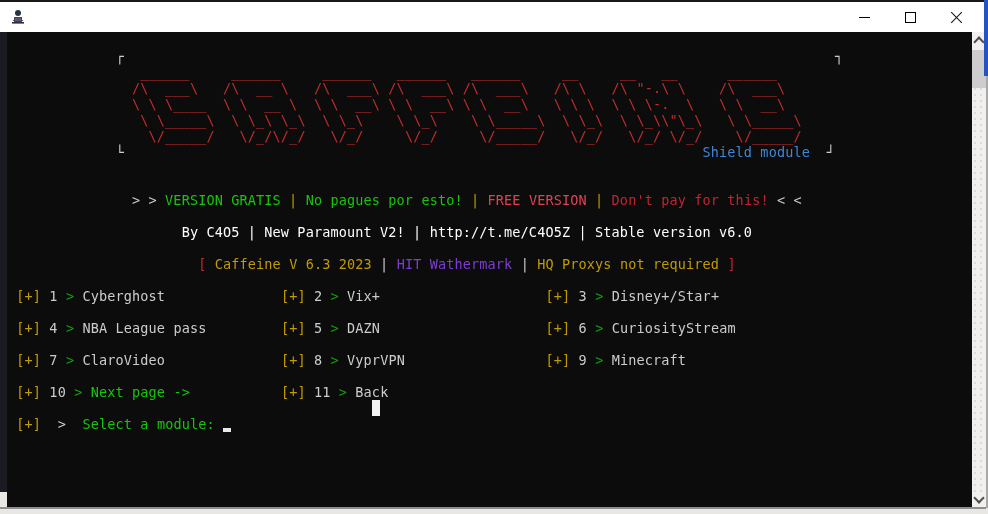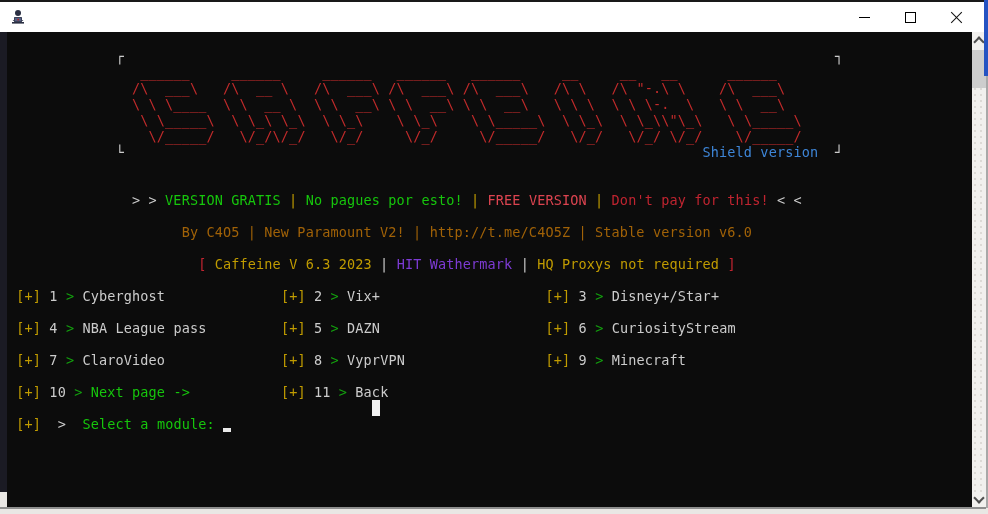--- a/index.html
+++ b/index.html
@@ -71,23 +71,23 @@
 <div id="left-sliver"></div>
 
 <div id="console">
   <div id="terminal">
       <div class="tl" style="top: 16px;"><span style="color: rgb(204, 204, 204);">             ┌</span><span style="color: rgb(204, 204, 204);">                                                                                      </span><span style="color: rgb(204, 204, 204);">┐</span></div>
       <div class="tl" style="top: 32px;"><span style="color: rgb(204, 204, 204);">               </span><span style="color: rgb(194, 43, 43);"> ______    </span><span style="color: rgb(194, 43, 43);"> ______    </span><span style="color: rgb(194, 43, 43);"> ______  </span><span style="color: rgb(194, 43, 43);"> ______  </span><span style="color: rgb(194, 43, 43);"> ______    </span><span style="color: rgb(194, 43, 43);"> __    </span><span style="color: rgb(194, 43, 43);"> __   __     </span><span style="color: rgb(194, 43, 43);"> ______    </span></div>
       <div class="tl" style="top: 48px;"><span style="color: rgb(204, 204, 204);">               </span><span style="color: rgb(194, 43, 43);">/\  ___\   </span><span style="color: rgb(194, 43, 43);">/\  __ \   </span><span style="color: rgb(194, 43, 43);">/\  ___\ </span><span style="color: rgb(194, 43, 43);">/\  ___\ </span><span style="color: rgb(194, 43, 43);">/\  ___\   </span><span style="color: rgb(194, 43, 43);">/\ \   </span><span style="color: rgb(194, 43, 43);">/\ "-.\ \    </span><span style="color: rgb(194, 43, 43);">/\  ___\   </span></div>
       <div class="tl" style="top: 64px;"><span style="color: rgb(204, 204, 204);">               </span><span style="color: rgb(194, 43, 43);">\ \ \____  </span><span style="color: rgb(194, 43, 43);">\ \  __ \  </span><span style="color: rgb(194, 43, 43);">\ \  __\ </span><span style="color: rgb(194, 43, 43);">\ \  __\ </span><span style="color: rgb(194, 43, 43);">\ \  __\   </span><span style="color: rgb(194, 43, 43);">\ \ \  </span><span style="color: rgb(194, 43, 43);">\ \ \-.  \   </span><span style="color: rgb(194, 43, 43);">\ \  __\   </span></div>
       <div class="tl" style="top: 80px;"><span style="color: rgb(204, 204, 204);">               </span><span style="color: rgb(194, 43, 43);"> \ \_____\ </span><span style="color: rgb(194, 43, 43);"> \ \_\ \_\ </span><span style="color: rgb(194, 43, 43);"> \ \_\   </span><span style="color: rgb(194, 43, 43);"> \ \_\   </span><span style="color: rgb(194, 43, 43);"> \ \_____\ </span><span style="color: rgb(194, 43, 43);"> \ \_\ </span><span style="color: rgb(194, 43, 43);"> \ \_\\"\_\  </span><span style="color: rgb(194, 43, 43);"> \ \_____\ </span></div>
       <div class="tl" style="top: 96px;"><span style="color: rgb(204, 204, 204);">               </span><span style="color: rgb(194, 43, 43);">  \/_____/ </span><span style="color: rgb(194, 43, 43);">  \/_/\/_/ </span><span style="color: rgb(194, 43, 43);">  \/_/   </span><span style="color: rgb(194, 43, 43);">  \/_/   </span><span style="color: rgb(194, 43, 43);">  \/_____/ </span><span style="color: rgb(194, 43, 43);">  \/_/ </span><span style="color: rgb(194, 43, 43);">  \/_/ \/_/  </span><span style="color: rgb(194, 43, 43);">  \/_____/ </span></div>
-      <div class="tl" style="top: 112px;"><span style="color: rgb(204, 204, 204);">             └</span><span style="color: rgb(204, 204, 204);">                                                                      </span><span style="color: rgb(62, 134, 216);">Shield version</span><span style="color: rgb(204, 204, 204);">  ┘</span></div>
+      <div class="tl" style="top: 112px;"><span style="color: rgb(204, 204, 204);">             └</span><span style="color: rgb(204, 204, 204);">                                                                      </span><span style="color: rgb(62, 134, 216);">Shield module</span><span style="color: rgb(204, 204, 204);">  ┘</span></div>
       <div class="tl" style="top: 160px;"><span style="color: rgb(204, 204, 204);">               &gt; &gt; </span><span style="color: rgb(22, 198, 12);">VERSION GRATIS</span><span style="color: rgb(193, 156, 0);"> | </span><span style="color: rgb(22, 198, 12);">No pagues por esto!</span><span style="color: rgb(193, 156, 0);"> | </span><span style="color: rgb(221, 68, 80);">FREE VERSION</span><span style="color: rgb(193, 156, 0);"> | </span><span style="color: rgb(192, 36, 48);">Don't pay for this!</span><span style="color: rgb(204, 204, 204);"> &lt; &lt;</span></div>
-      <div class="tl" style="top: 192px;"><span style="color: rgb(204, 204, 204);">                     </span><span style="color: #a16207;">By C4O5 | New Paramount V2! | http://t.me/C4O5Z | Stable version v6.0</span></div>
+      <div class="tl" style="top: 192px;"><span style="color: rgb(204, 204, 204);">                     </span><span style="color: #ffffff;">By C4O5 | New Paramount V2! | http://t.me/C4O5Z | Stable version v6.0</span></div>
       <div class="tl" style="top: 224px;"><span style="color: rgb(204, 204, 204);">                       </span><span style="color: rgb(192, 36, 48);">[</span><span style="color: rgb(204, 204, 204);"> </span><span style="color: rgb(193, 156, 0);">Caffeine V 6.3 2023</span><span style="color: rgb(204, 204, 204);"> | </span><span style="color: rgb(125, 59, 212);">HIT Wathermark</span><span style="color: rgb(204, 204, 204);"> | </span><span style="color: rgb(193, 156, 0);">HQ Proxys not required</span><span style="color: rgb(204, 204, 204);"> </span><span style="color: rgb(192, 36, 48);">]</span></div>
       <div class="tl" style="top: 256px;"><span style="color: rgb(204, 204, 204);"> </span><span style="color: rgb(193, 156, 0);">[+]</span><span style="color: rgb(204, 204, 204);"> 1 </span><span style="color: rgb(19, 161, 14);">&gt; </span><span style="color: rgb(204, 204, 204);">Cyberghost</span><span style="color: rgb(204, 204, 204);">              </span><span style="color: rgb(193, 156, 0);">[+]</span><span style="color: rgb(204, 204, 204);"> 2 </span><span style="color: rgb(19, 161, 14);">&gt; </span><span style="color: rgb(204, 204, 204);">Vix+</span><span style="color: rgb(204, 204, 204);">                    </span><span style="color: rgb(193, 156, 0);">[+]</span><span style="color: rgb(204, 204, 204);"> 3 </span><span style="color: rgb(19, 161, 14);">&gt; </span><span style="color: rgb(204, 204, 204);">Disney+/Star+</span></div>
       <div class="tl" style="top: 288px;"><span style="color: rgb(204, 204, 204);"> </span><span style="color: rgb(193, 156, 0);">[+]</span><span style="color: rgb(204, 204, 204);"> 4 </span><span style="color: rgb(19, 161, 14);">&gt; </span><span style="color: rgb(204, 204, 204);">NBA League pass</span><span style="color: rgb(204, 204, 204);">         </span><span style="color: rgb(193, 156, 0);">[+]</span><span style="color: rgb(204, 204, 204);"> 5 </span><span style="color: rgb(19, 161, 14);">&gt; </span><span style="color: rgb(204, 204, 204);">DAZN</span><span style="color: rgb(204, 204, 204);">                    </span><span style="color: rgb(193, 156, 0);">[+]</span><span style="color: rgb(204, 204, 204);"> 6 </span><span style="color: rgb(19, 161, 14);">&gt; </span><span style="color: rgb(204, 204, 204);">CuriosityStream</span></div>
       <div class="tl" style="top: 320px;"><span style="color: rgb(204, 204, 204);"> </span><span style="color: rgb(193, 156, 0);">[+]</span><span style="color: rgb(204, 204, 204);"> 7 </span><span style="color: rgb(19, 161, 14);">&gt; </span><span style="color: rgb(204, 204, 204);">ClaroVideo</span><span style="color: rgb(204, 204, 204);">              </span><span style="color: rgb(193, 156, 0);">[+]</span><span style="color: rgb(204, 204, 204);"> 8 </span><span style="color: rgb(19, 161, 14);">&gt; </span><span style="color: rgb(204, 204, 204);">VyprVPN</span><span style="color: rgb(204, 204, 204);">                 </span><span style="color: rgb(193, 156, 0);">[+]</span><span style="color: rgb(204, 204, 204);"> 9 </span><span style="color: rgb(19, 161, 14);">&gt; </span><span style="color: rgb(204, 204, 204);">Minecraft</span></div>
       <div class="tl" style="top: 352px;"><span style="color: rgb(204, 204, 204);"> </span><span style="color: rgb(193, 156, 0);">[+]</span><span style="color: rgb(204, 204, 204);"> 10 </span><span style="color: rgb(19, 161, 14);">&gt; </span><span style="color: rgb(22, 198, 12);">Next page -&gt;</span><span style="color: rgb(204, 204, 204);">           </span><span style="color: rgb(193, 156, 0);">[+]</span><span style="color: rgb(204, 204, 204);"> 11 </span><span style="color: rgb(19, 161, 14);">&gt; </span><span style="color: rgb(204, 204, 204);">Back</span></div>
       <div class="tl" style="top: 368px;"><span style="color: rgb(204, 204, 204);">                                            </span><span class="cur-block" style="color: rgb(204, 204, 204);"> </span></div>
       <div class="tl" style="top: 384px;"><span style="color: rgb(204, 204, 204);"> </span><span style="color: rgb(193, 156, 0);">[+]</span><span style="color: rgb(204, 204, 204);">  </span><span style="color: rgb(204, 204, 204);">&gt;</span><span style="color: rgb(204, 204, 204);">  </span><span style="color: rgb(22, 198, 12);">Select a module:</span><span style="color: rgb(204, 204, 204);"> </span><span class="cur-underscore" style="color: rgb(204, 204, 204);"> </span></div>
     </div>
 </div>
 

